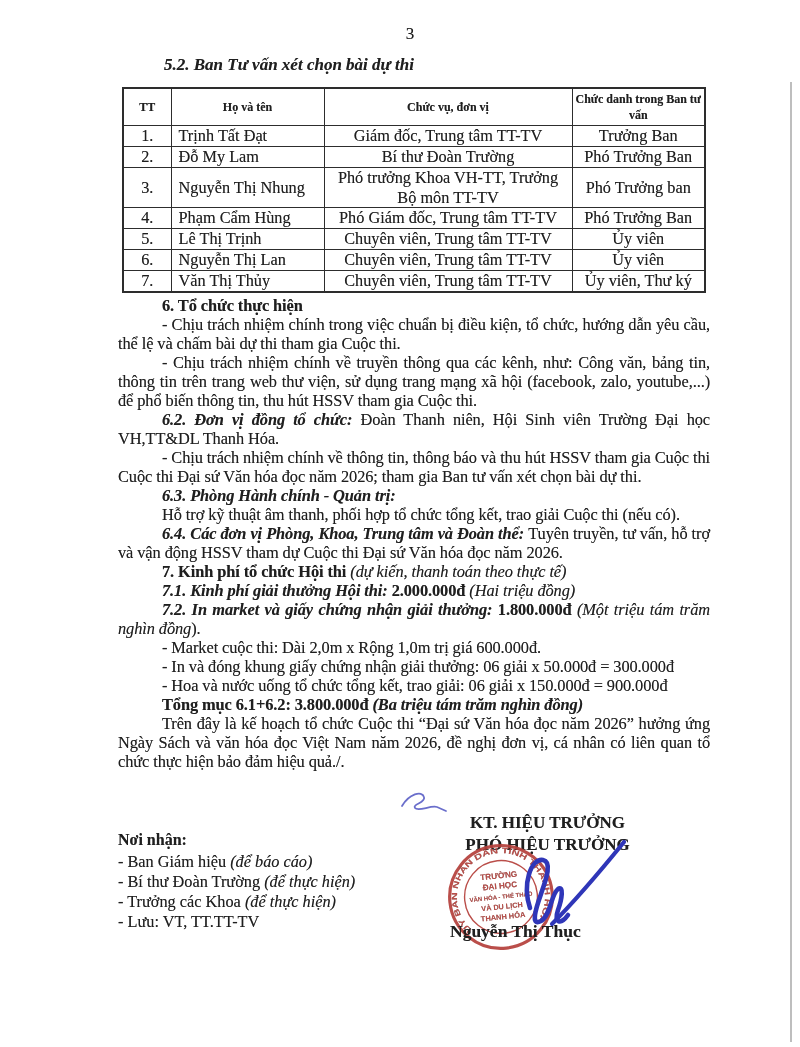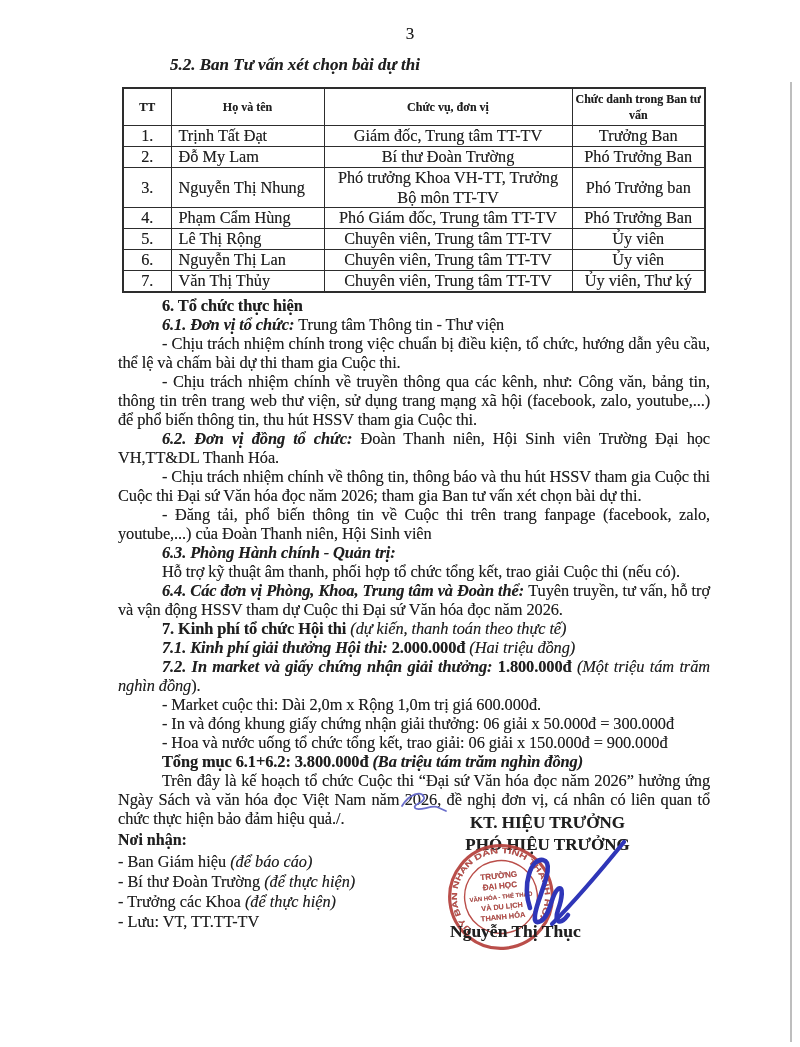--- a/index.html
+++ b/index.html
@@ -3,21 +3,21 @@
 <meta charset="utf-8">
 <style>
   html,body { margin:0; padding:0; background:#e8e8e8; }
   .page {
     position:relative; width:800px; height:1047px; background:#ffffff;
     font-family:"Liberation Serif","DejaVu Serif",serif;
     color:#1f1f1f; overflow:hidden; margin:0 auto;
     text-shadow:0 0 .4px rgba(45,45,45,.55);
   }
   .pagenum { position:absolute; top:24px; left:20px; width:780px; text-align:center; font-size:17px; }
-  .h52 { position:absolute; top:55px; left:170px; font-size:17px; font-weight:bold; font-style:italic; }
+  .h52 { position:absolute; top:55px; left:164px; font-size:17px; font-weight:bold; font-style:italic; }
 
   .table-wrap { position:absolute; top:87px; left:122px; }
   table { border-collapse:collapse; table-layout:fixed; width:582px; border:2px solid #2d2d2d; }
   th,td { border:1.6px solid #2d2d2d; vertical-align:middle; overflow:hidden; }
   th { font-size:12px; line-height:16px; padding:2px 2px; height:31px; text-align:center; }
   td { font-size:16.3px; line-height:19.5px; padding:0 3px; text-align:center; height:20px; }
   td.c1 { text-align:left; padding-left:7px;margin-top:28px; }
 
   .docbody { position:absolute; top:296px; left:118px; width:592px; }
   .para { margin:0; font-size:16.4px; line-height:19px; text-align:justify; text-indent:44px; letter-spacing:-0.1px; }
@@ -86,21 +86,21 @@
             <td class="c3">Phó Trưởng ban</td>
           </tr>
           <tr>
             <td class="c0">4.</td>
             <td class="c1">Phạm Cẩm Hùng</td>
             <td class="c2">Phó Giám đốc, Trung tâm TT-TV</td>
             <td class="c3">Phó Trưởng Ban</td>
           </tr>
           <tr>
             <td class="c0">5.</td>
-            <td class="c1">Lê Thị Rộng</td>
+            <td class="c1">Lê Thị Trịnh</td>
             <td class="c2">Chuyên viên, Trung tâm TT-TV</td>
             <td class="c3">Ủy viên</td>
           </tr>
           <tr>
             <td class="c0">6.</td>
             <td class="c1">Nguyễn Thị Lan</td>
             <td class="c2">Chuyên viên, Trung tâm TT-TV</td>
             <td class="c3">Ủy viên</td>
           </tr>
           <tr>
@@ -108,26 +108,24 @@
             <td class="c1">Văn Thị Thủy</td>
             <td class="c2">Chuyên viên, Trung tâm TT-TV</td>
             <td class="c3">Ủy viên, Thư ký</td>
           </tr>
         </tbody>
     </table>
   </div>
 
   <div class="docbody">
       <p class="para"><span class="run-b">6. Tổ chức thực hiện</span></p>
-      <p class="para"><span class="run-bi">6.1. Đơn vị tổ chức: </span><span class="run-r">Trung tâm Thông tin - Thư viện</span></p>
       <p class="para"><span class="run-r">- Chịu trách nhiệm chính trong việc chuẩn bị điều kiện, tổ chức, hướng dẫn yêu cầu, thể lệ và chấm bài dự thi tham gia Cuộc thi.</span></p>
       <p class="para"><span class="run-r">- Chịu trách nhiệm chính về truyền thông qua các kênh, như: Công văn, bảng tin, thông tin trên trang web thư viện, sử dụng trang mạng xã hội (facebook, zalo, youtube,...) để phổ biến thông tin, thu hút HSSV tham gia Cuộc thi.</span></p>
       <p class="para"><span class="run-bi">6.2. Đơn vị đồng tổ chức: </span><span class="run-r">Đoàn Thanh niên, Hội Sinh viên Trường Đại học VH,TT&amp;DL Thanh Hóa.</span></p>
       <p class="para"><span class="run-r">- Chịu trách nhiệm chính về thông tin, thông báo và thu hút HSSV tham gia Cuộc thi Cuộc thi Đại sứ Văn hóa đọc năm 2026; tham gia Ban tư vấn xét chọn bài dự thi.</span></p>
-      <p class="para"><span class="run-r">- Đăng tải, phổ biến thông tin về Cuộc thi trên trang fanpage (facebook, zalo, youtube,...) của Đoàn Thanh niên, Hội Sinh viên</span></p>
       <p class="para"><span class="run-bi">6.3. Phòng Hành chính - Quản trị:</span></p>
       <p class="para"><span class="run-r">Hỗ trợ kỹ thuật âm thanh, phối hợp tổ chức tổng kết, trao giải Cuộc thi (nếu có).</span></p>
       <p class="para"><span class="run-bi">6.4. Các đơn vị Phòng, Khoa, Trung tâm và Đoàn thể: </span><span class="run-r">Tuyên truyền, tư vấn, hỗ trợ và vận động HSSV tham dự Cuộc thi Đại sứ Văn hóa đọc năm 2026.</span></p>
       <p class="para"><span class="run-b">7. Kinh phí tổ chức Hội thi </span><span class="run-i">(dự kiến, thanh toán theo thực tế)</span></p>
       <p class="para"><span class="run-bi">7.1. Kinh phí giải thưởng Hội thi: </span><span class="run-b">2.000.000đ </span><span class="run-i">(Hai triệu đồng)</span></p>
       <p class="para"><span class="run-bi">7.2. In market và giấy chứng nhận giải thưởng: </span><span class="run-b">1.800.000đ </span><span class="run-i">(Một triệu tám trăm nghìn đồng</span><span class="run-r">).</span></p>
       <p class="para"><span class="run-r">- Market cuộc thi: Dài 2,0m x Rộng 1,0m trị giá 600.000đ.</span></p>
       <p class="para"><span class="run-r">- In và đóng khung giấy chứng nhận giải thưởng: 06 giải x 50.000đ = 300.000đ</span></p>
       <p class="para"><span class="run-r">- Hoa và nước uống tổ chức tổng kết, trao giải: 06 giải x 150.000đ = 900.000đ</span></p>
       <p class="para"><span class="run-b">Tổng mục 6.1+6.2: 3.800.000đ </span><span class="run-bi">(Ba triệu tám trăm nghìn đồng)</span></p>

